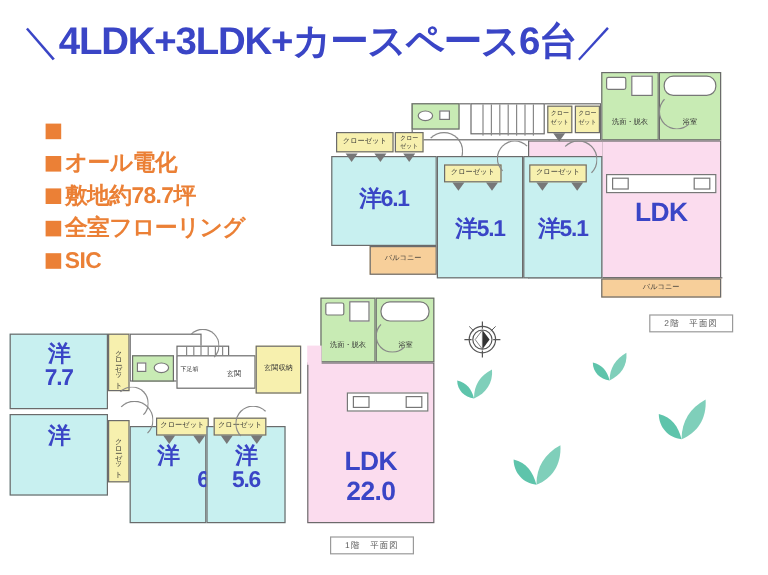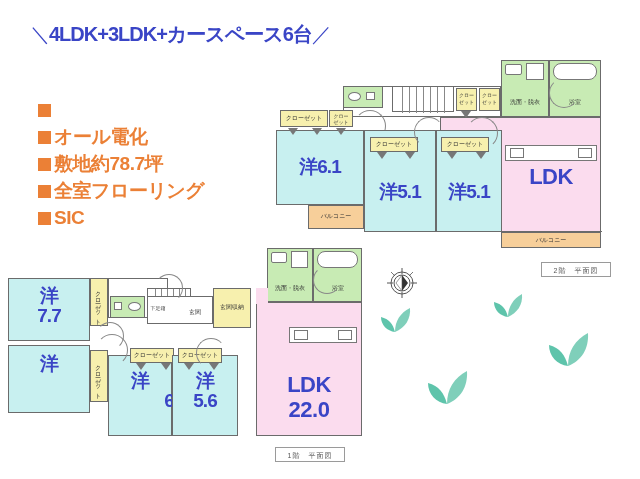--- a/index.html
+++ b/index.html
@@ -4,22 +4,22 @@
 <style>
   html,body{margin:0;padding:0;}
   body{
     width:640px;height:479px;overflow:hidden;background:#ffffff;
     font-family:"Liberation Sans","DejaVu Sans",sans-serif;position:relative;
   }
   #page{position:relative;width:640px;height:479px;}
 
   
   .headline{
-    position:absolute;left:30px;top:12px;width:580px;height:44px;
-    color:#3a45c6;font-size:20px;font-weight:bold;letter-spacing:-1px;
+    position:absolute;left:18px;top:12px;width:580px;height:44px;
+    color:#3a45c6;font-size:32px;font-weight:bold;letter-spacing:-1px;
     white-space:nowrap;line-height:44px;
   }
   .slash{display:inline-block;font-weight:normal;}
 
   
   .features{position:absolute;left:38px;top:96px;width:240px;}
   .feat{
     color:#eb8036;font-size:19px;font-weight:bold;line-height:27px;
     white-space:nowrap;letter-spacing:-0.5px;
   }

